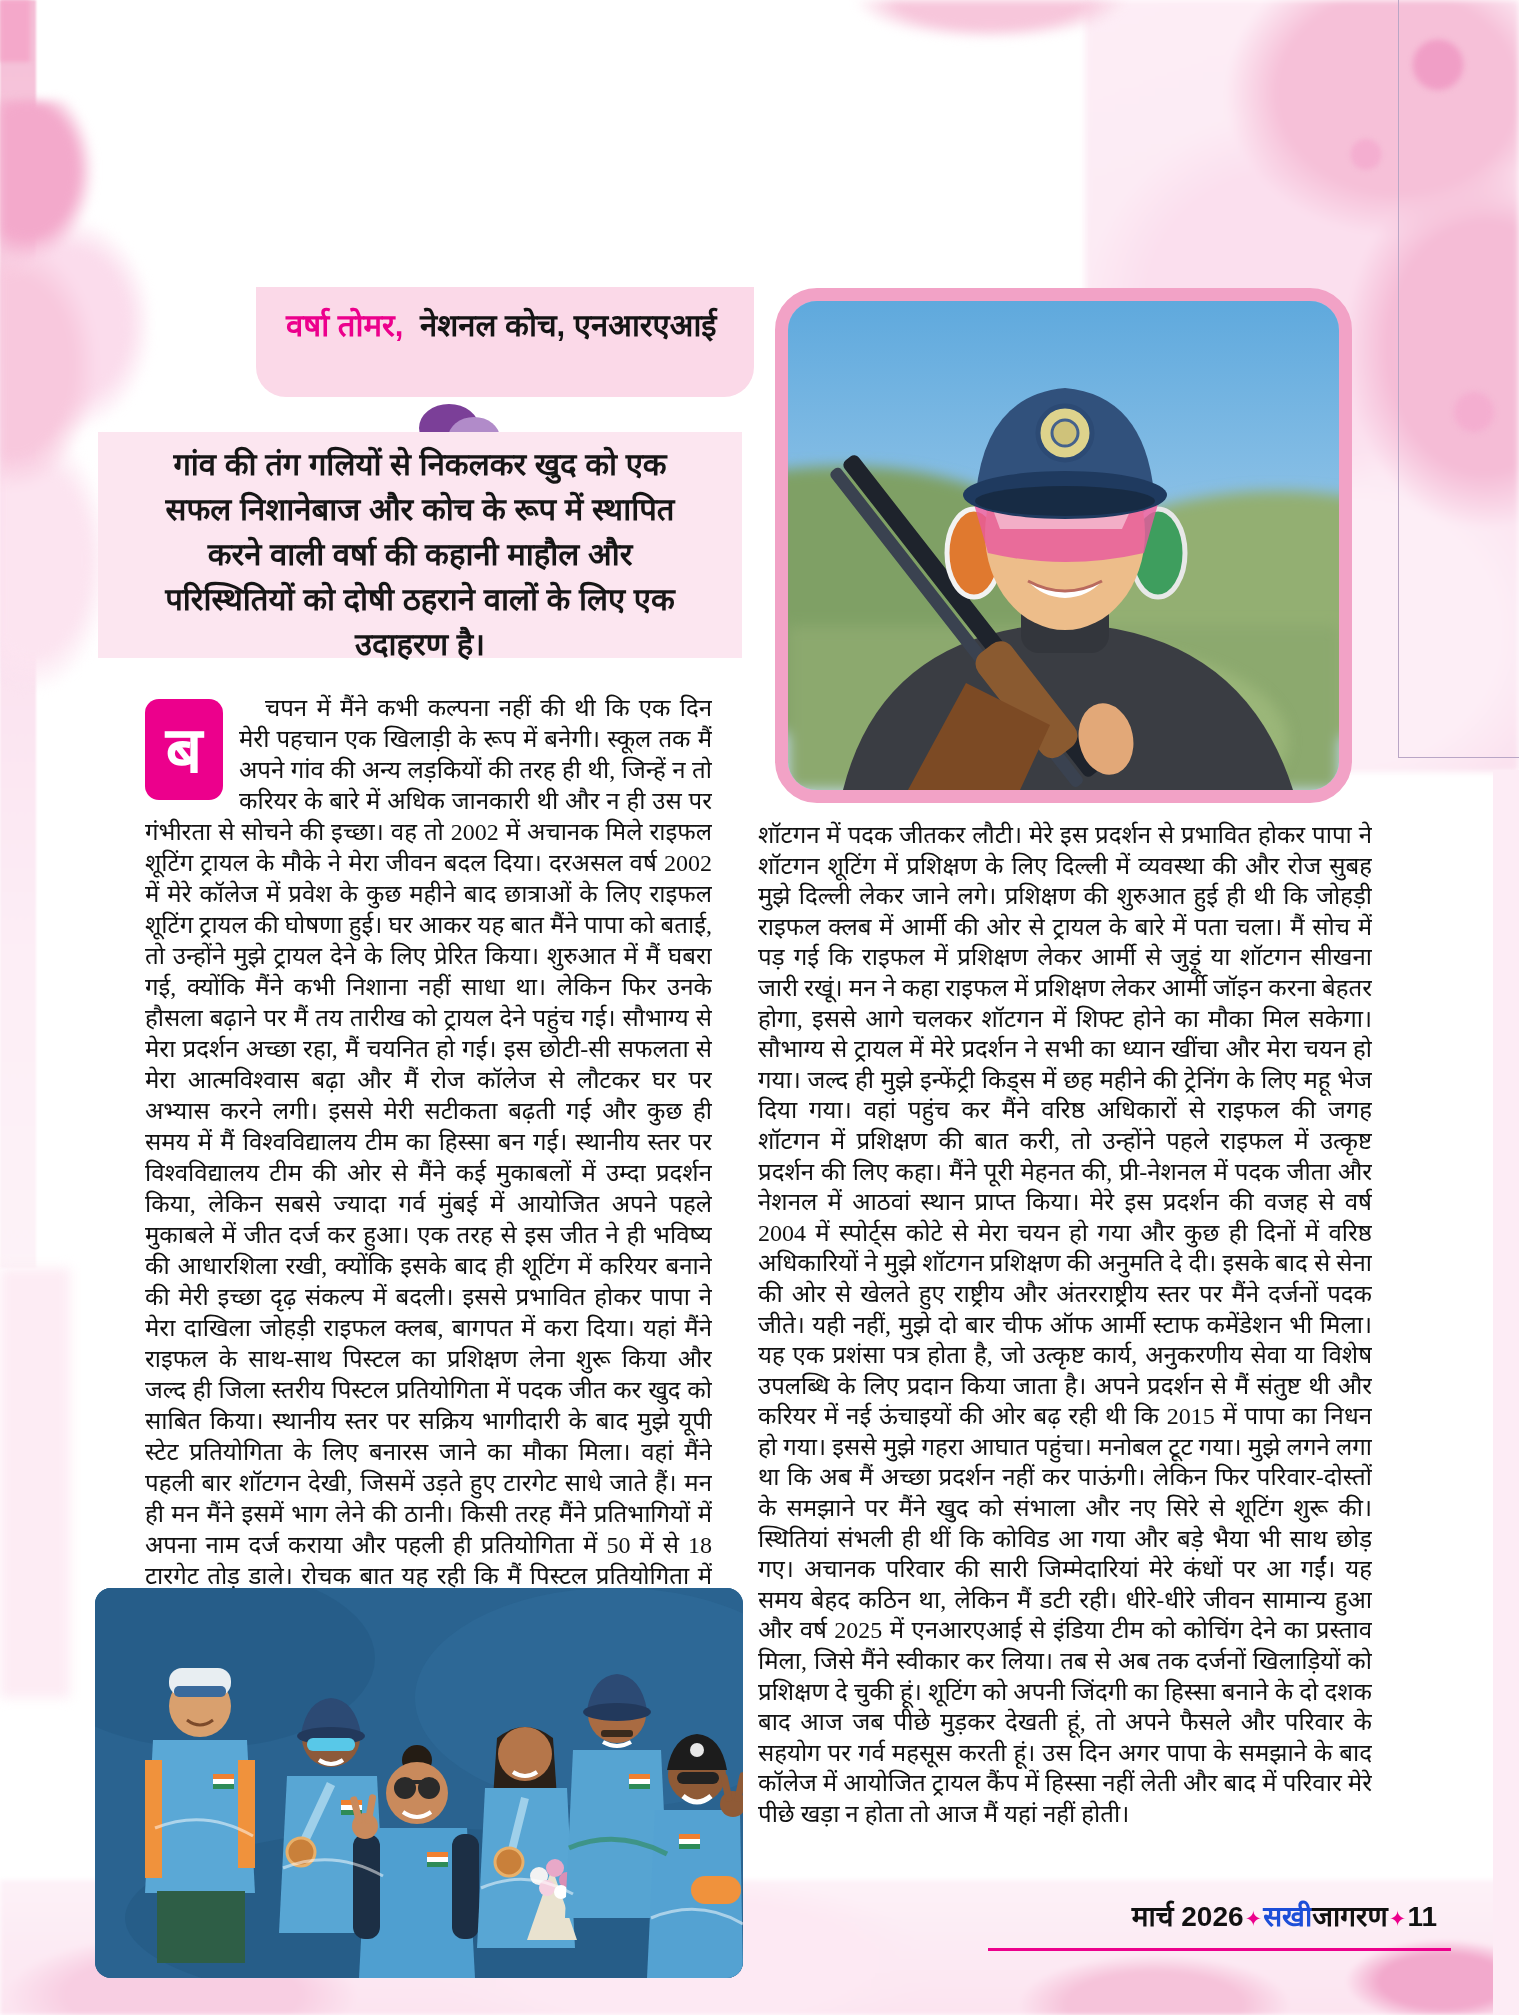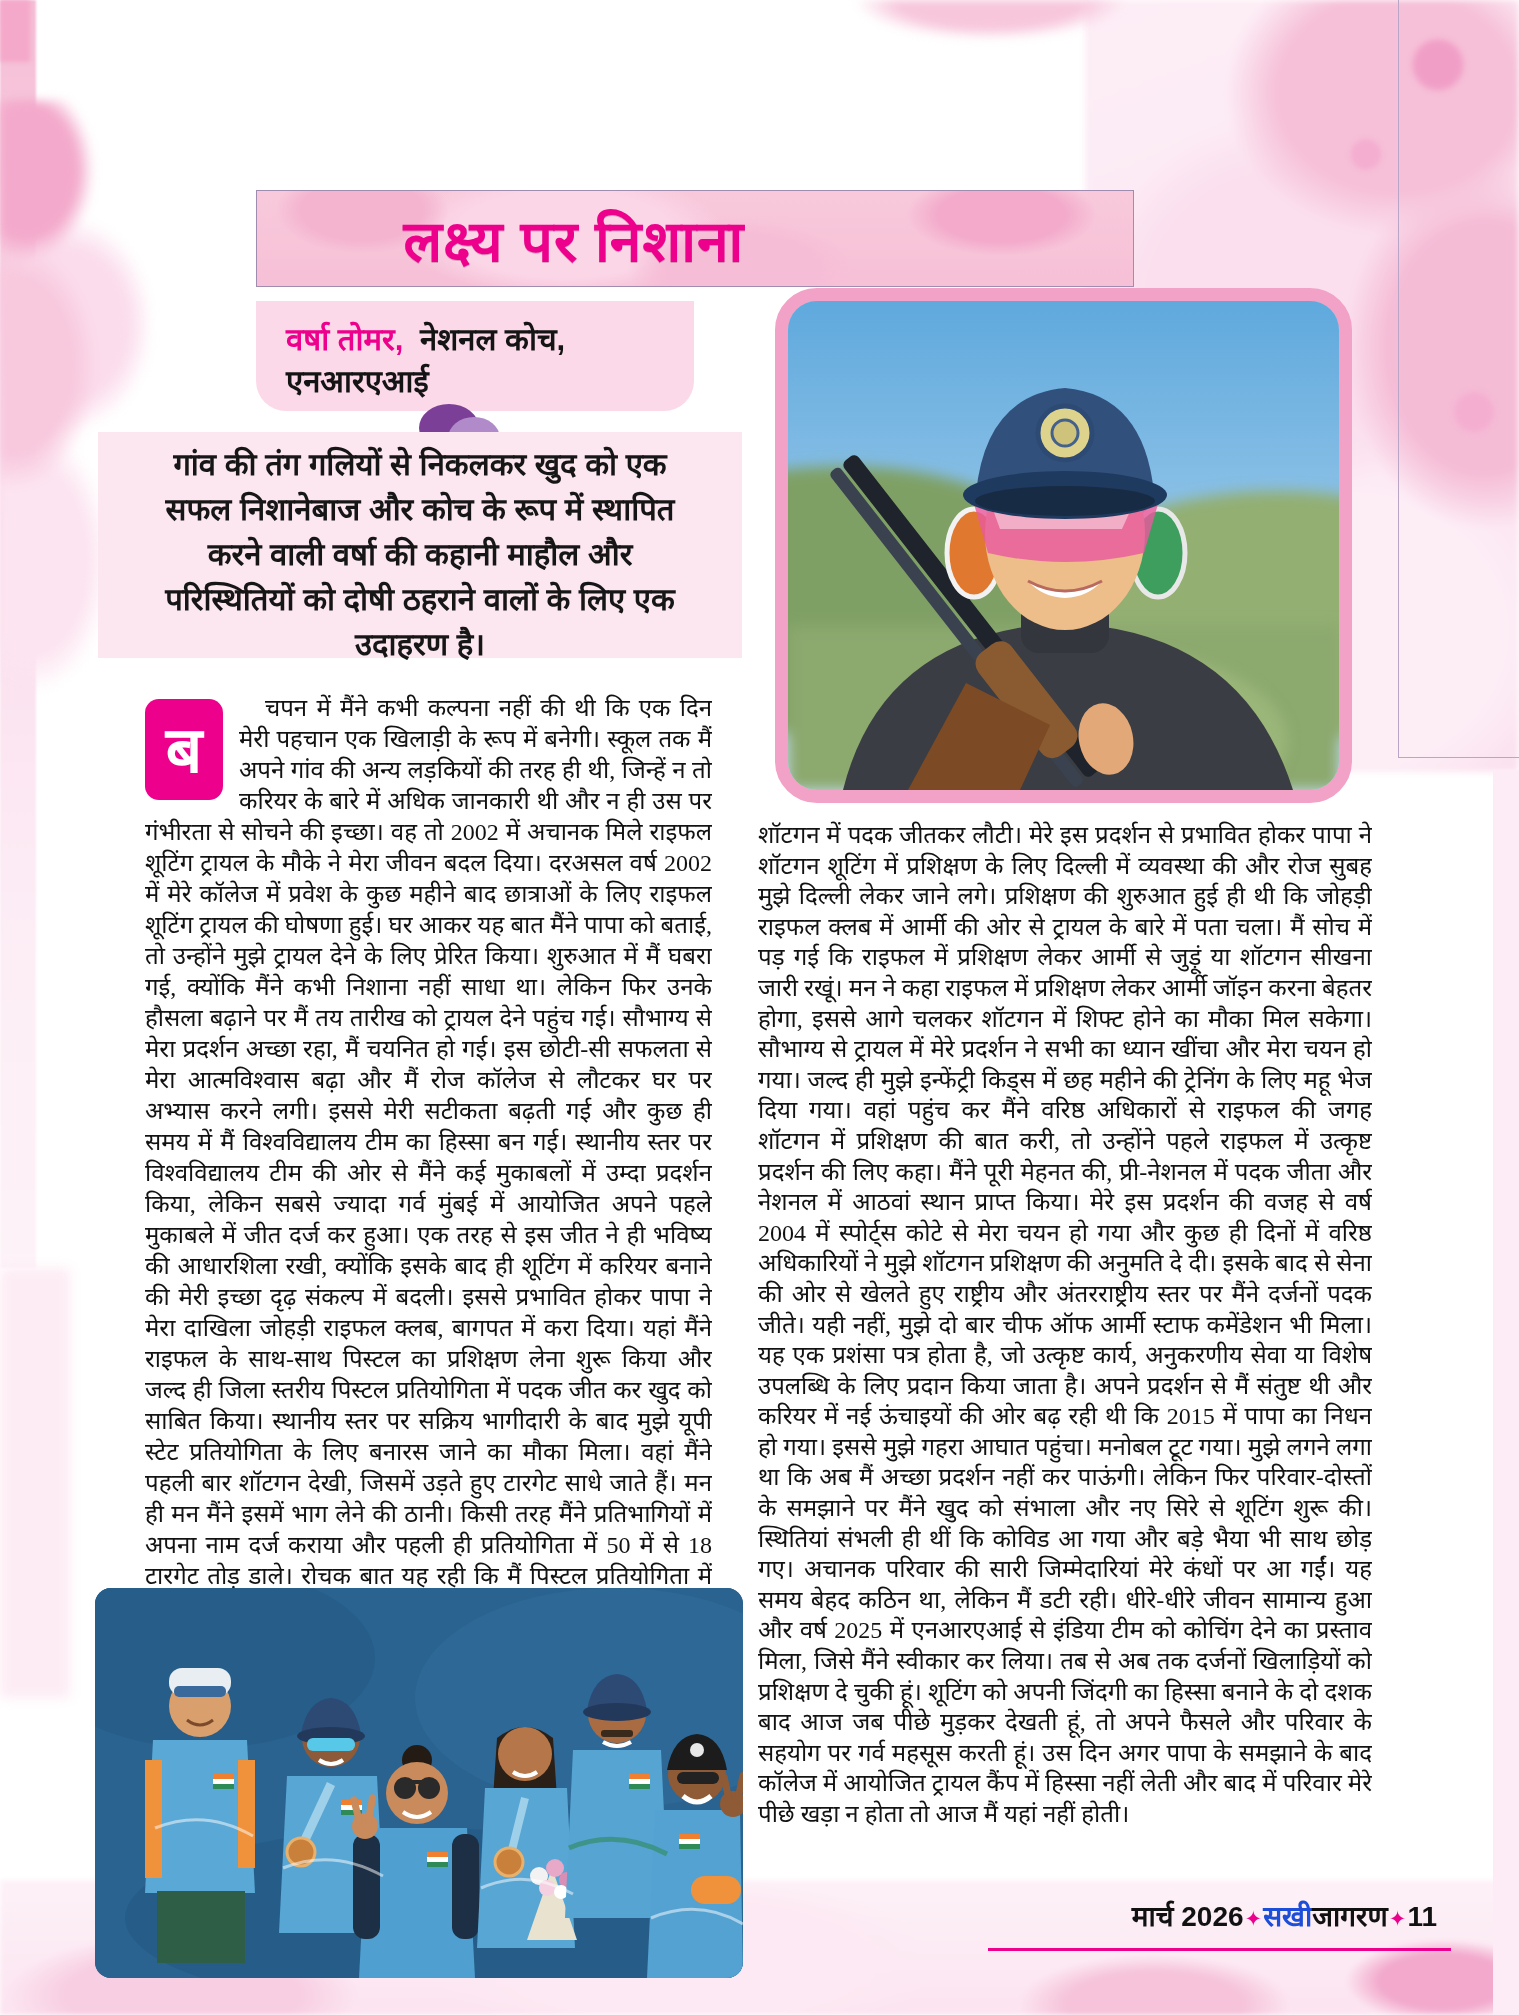--- a/index.html
+++ b/index.html
@@ -48,21 +48,21 @@
      border:1px solid #a08cb0;box-sizing:border-box;
      background:
        radial-gradient(ellipse 120px 60px at 12% 20%,#f4b3cf 0 50%,transparent 72%),
        radial-gradient(ellipse 160px 70px at 55% 80%,#f6bdd6 0 45%,transparent 70%),
        radial-gradient(ellipse 140px 60px at 85% 25%,#f3aacb 0 45%,transparent 68%),
        radial-gradient(ellipse 200px 80px at 35% 45%,#fbd6e7 0 55%,transparent 80%),
        linear-gradient(#f8c9db,#f6c0d6);
      display:flex;align-items:center;justify-content:center;padding-right:242px;}
   .title-band .t{font-family:"Liberation Sans","DejaVu Sans",sans-serif;font-weight:bold;
      font-size:57px;color:#ec008c;letter-spacing:1px;text-shadow:0 1px 0 rgba(120,0,70,.25);}
-  .byline-bar{position:absolute;left:256px;top:301px;width:438px;height:110px;
+  .byline-bar{position:absolute;left:256px;top:287px;width:498px;height:110px;
      background:#fbd9e8;border-bottom-left-radius:30px;border-bottom-right-radius:30px;
      box-sizing:border-box;padding:16px 0 0 30px;
      font-family:"Liberation Sans","DejaVu Sans",sans-serif;font-weight:bold;font-size:31px;}
   .byline-bar .name{color:#ec008c;}
   .byline-bar .role{color:#141414;margin-left:8px;}
 
   .speech-icon{position:absolute;left:416px;top:400px;width:88px;height:84px;}
 
   .intro-block{position:absolute;left:98px;top:432px;width:644px;height:226px;
      background:#fce6f0;box-sizing:border-box;padding:10px 42px;
@@ -106,23 +106,20 @@
   <div class="wc wc-left-blobs"></div>
   <div class="wc wc-left-lower"></div>
   <div class="wc wc-topright"></div>
   <div class="wc wc-topright-spots"></div>
   <div class="wc wc-topmid"></div>
   <div class="wc wc-bottom"></div>
   <div class="wc wc-right-strip"></div>
   <div class="wc wc-corner-tl"></div>
   <div class="wc rule-topright"></div>
 
-  <div class="title-band">
-    <span class="t">लक्ष्य पर निशाना</span>
-  </div>
   <div class="byline-bar">
     <span class="name">वर्षा तोमर,</span>
     <span class="role">नेशनल कोच, एनआरएआई</span>
   </div>
 
   <div class="speech-icon">
     <svg viewBox="0 0 88 84">
       <ellipse cx="33" cy="28" rx="30" ry="24" fill="#7b3f98"></ellipse>
       <path d="M20 46 Q16 66 6 72 Q26 66 33 50 Z" fill="#7b3f98"></path>
       <ellipse cx="58" cy="38" rx="26" ry="21" fill="#b18bc9"></ellipse>

